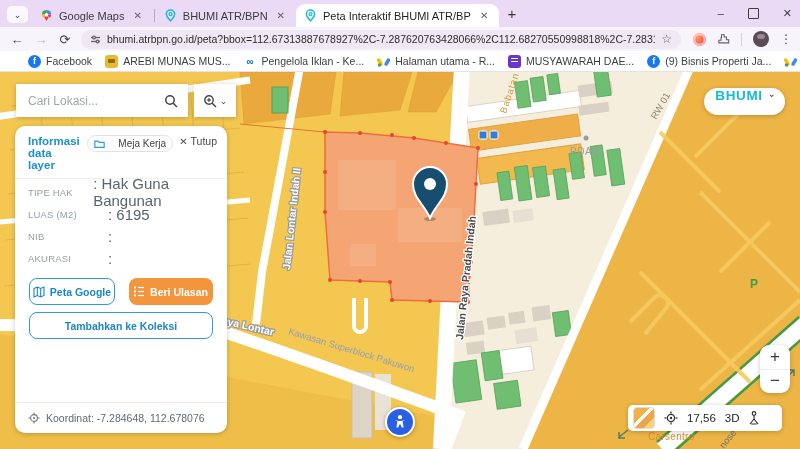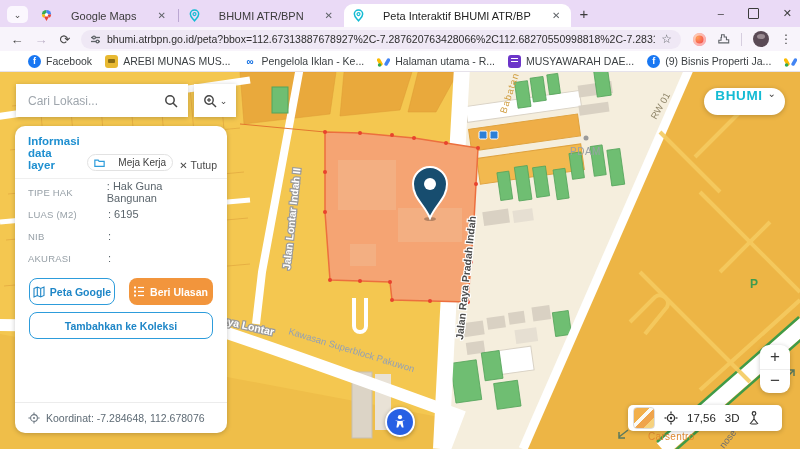--- a/index.html
+++ b/index.html
@@ -4,21 +4,21 @@
 <style>
   html,body{margin:0;padding:0;}
   body{width:800px;height:449px;overflow:hidden;position:relative;
        font-family:"Liberation Sans",sans-serif;background:#F4C750;}
   svg text{font-family:"Liberation Sans",sans-serif;}
 
   
   .tabstrip{position:absolute;top:0;left:0;width:800px;height:27px;background:#EADAF6;display:flex;align-items:flex-end;}
   .tab-search-btn{width:21px;height:17px;background:#FBF7FE;border-radius:5px;margin:0 4px 4px 7px;
       display:flex;align-items:center;justify-content:center;color:#4a4a4a;font-size:9px;}
-  .tab{height:23px;display:flex;align-items:center;gap:18px;padding:0 8px;font-size:11px;color:#3b3b3b;box-sizing:border-box;}
+  .tab{height:23px;display:flex;align-items:center;gap:6px;padding:0 8px;font-size:11px;color:#3b3b3b;box-sizing:border-box;}
   .tab .t-title{white-space:nowrap;overflow:hidden;max-width:148px;}
   .tab .t-close{color:#5f6368;font-size:10px;line-height:1;padding:1px 3px;border-radius:3px;}
   .tab.active{background:#fff;border-radius:9px 9px 0 0;color:#1f1f1f;}
   .tab-sep{width:1px;height:13px;background:#BBA7D2;margin:0 1px 5px 1px;}
   .newtab-btn{font-size:15px;color:#3b3b3b;margin:0 0 5px 8px;}
   .win-controls{position:absolute;right:8px;top:0;height:26px;display:flex;align-items:center;gap:24px;color:#3c3c3c;}
   .win-glyph{font-size:11px;line-height:1;}
   .win-box{width:9px;height:9px;border:1.2px solid #3c3c3c;border-radius:1px;}
 
   .toolbar{position:absolute;top:27px;left:0;width:800px;height:24px;background:#F8F4FB;display:flex;align-items:center;padding:0 6px;box-sizing:border-box;gap:2px;}
@@ -49,31 +49,31 @@
   .map-wrap{position:absolute;top:72px;left:0;width:800px;height:377px;}
 
   
   .card{position:absolute;background:#fff;border-radius:0;box-shadow:0 1px 5px rgba(0,0,0,.22);}
   .search-card{left:16px;top:84px;width:172px;height:33px;display:flex;align-items:center;padding:0 10px;box-sizing:border-box;gap:6px;}
   .search-card input{border:0;outline:0;flex:1;font-size:12px;color:#555;width:100px;font-family:"Liberation Sans",sans-serif;background:transparent;}
   .search-card input::placeholder{color:#9FA6AD;}
   .adv-card{left:194px;top:84px;width:42px;height:33px;display:flex;align-items:center;justify-content:center;gap:3px;}
 
   .panel{left:15px;top:126px;width:212px;height:307px;display:flex;flex-direction:column;border-radius:10px;}
-  .p-head{display:flex;align-items:flex-end;padding:9px 10px 7px 13px;gap:6px;border-bottom:1px solid #EFEFEF;}
+  .p-head{display:flex;align-items:flex-start;padding:9px 10px 7px 13px;gap:6px;border-bottom:1px solid #EFEFEF;}
   .p-title{font-size:11.5px;font-weight:bold;color:#1E8FD0;flex:1;}
   .p-work{display:flex;align-items:center;gap:13px;border:1px solid #E2E2E2;border-radius:12px;padding:2px 6px;font-size:10px;color:#3f3f3f;}
   .p-close{display:flex;align-items:center;gap:3px;font-size:10.5px;color:#4a4a4a;}
   .p-sec{display:flex;align-items:center;padding:8px 13px 6px 13px;}
   .p-sec-title{font-size:12px;font-weight:bold;color:#2A3B46;flex:1;}
   .p-sec-icons{display:flex;gap:9px;align-items:center;color:#555;}
   .p-fields{padding:2px 13px 0 13px;}
   .p-row{display:flex;height:22px;align-items:center;}
   .p-lab{width:80px;font-size:9.5px;color:#97A0A7;letter-spacing:.2px;}
-  .p-val{font-size:11px;color:#5B656C;}
+  .p-val{font-size:15px;color:#5B656C;}
   .p-btnrow{display:flex;gap:14px;padding:9px 14px 0 14px;}
   .btn{height:27px;border-radius:8px;display:flex;align-items:center;justify-content:center;gap:5px;font-size:10.5px;font-weight:bold;box-sizing:border-box;}
   .btn-outline{flex:1;border:1.5px solid #2D9CDB;color:#1E86C7;background:#fff;}
   .btn-orange{flex:1;border:0;background:#F2953C;color:#fff;}
   .btn-full{margin:7px 14px 0 14px;border:1.5px solid #2D9CDB;color:#1E86C7;background:#fff;}
   .p-foot{margin-top:auto;border-top:1px solid #ECECEC;height:30px;display:flex;align-items:center;gap:6px;padding:0 13px;font-size:10.5px;color:#5E6B75;}
 
   .logo-pill{right:15px;left:auto;top:88px;height:27px;border-radius:16px;display:flex;align-items:flex-start;gap:5px;padding:0 9px 0 11px;position:absolute;}
   .logo-text{color:#14BBD3;font-weight:bold;font-size:13.5px;letter-spacing:.6px;}
   .logo-chev{color:#444;font-size:10px;}

